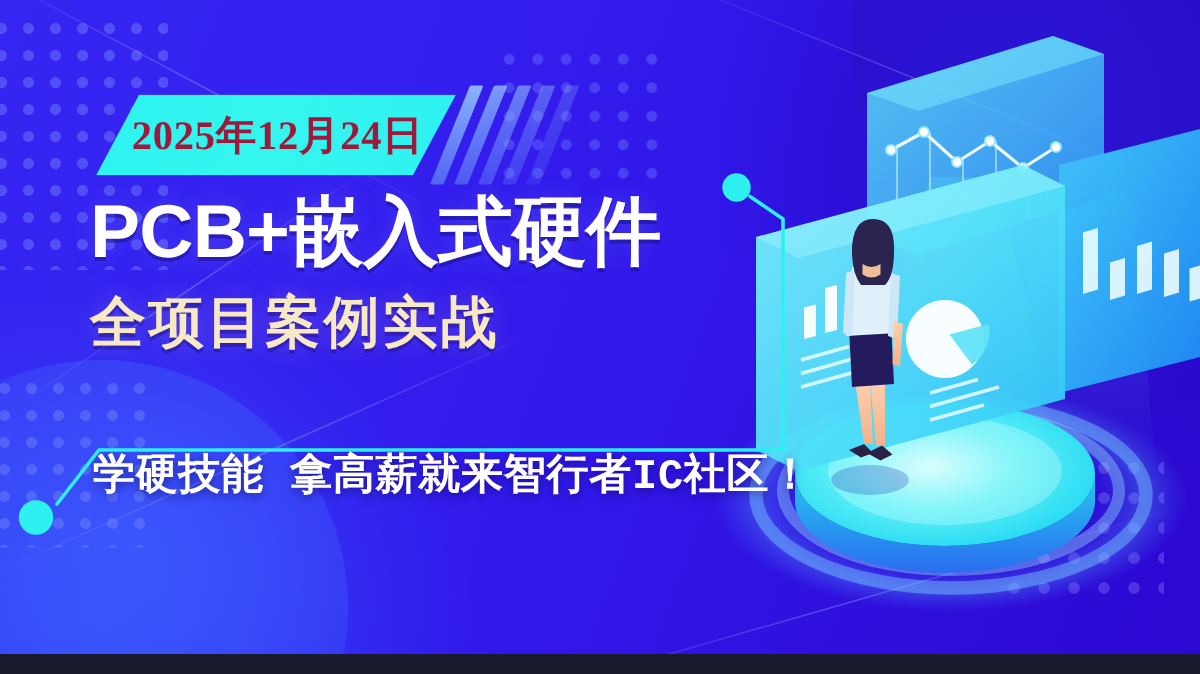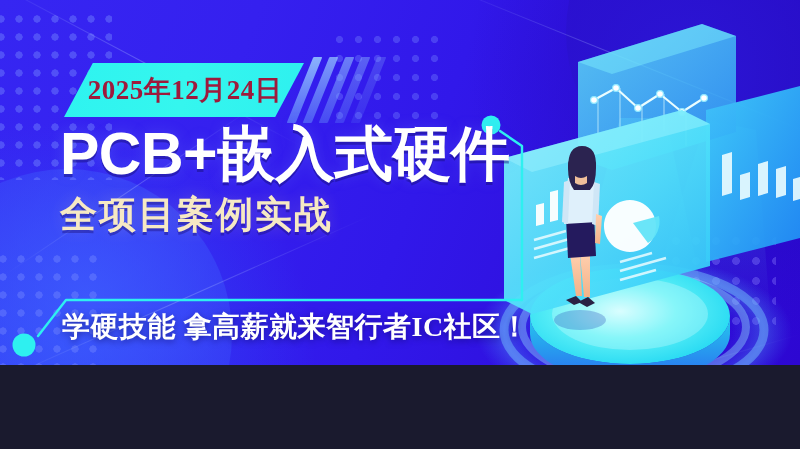--- a/index.html
+++ b/index.html
@@ -1,20 +1,20 @@
 <!DOCTYPE html>
 <html><head>
 <meta charset="utf-8">
 <style>
   html,body{margin:0;padding:0;background:#1a1a2e;}
   body{font-family:"Liberation Sans",sans-serif;}
 
   #poster{
     position:relative;
-    width:800px;height:365px;
+    width:800px;height:436px;
     overflow:hidden;
     background:
       radial-gradient(ellipse 420px 380px at 96% 18%, rgba(36,10,190,0.92) 0%, rgba(42,16,210,0.0) 72%),
       radial-gradient(ellipse 360px 320px at 8% 95%, rgba(48,80,250,0.85) 0%, rgba(48,80,250,0.0) 70%),
       linear-gradient(110deg, #3626f2 0%, #3520ef 28%, #3118ea 52%, #2f0fdd 76%, #2d07d2 100%);
   }
 
   
   .bg-layer{position:absolute;inset:0;pointer-events:none;}
 
@@ -70,33 +70,33 @@
   .stripes i:nth-child(4){left:52px;opacity:.44;}
   .stripes i:nth-child(5){left:68px;opacity:.26;}
 
   
   .bracket{position:absolute;left:0;top:0;width:800px;height:449px;}
 
   
   .headline-wrap{position:absolute;left:60px;top:126px;width:470px;}
   .line1{
     font-family:"Liberation Sans",sans-serif;
-    font-size:59px;line-height:56px;font-weight:700;color:#ffffff;
+    font-size:50px;line-height:56px;font-weight:700;color:#ffffff;
     letter-spacing:-0.5px;white-space:nowrap;
     text-shadow:0 3px 0 rgba(20,10,120,0.45), 0 0 14px rgba(120,150,255,0.25);
   }
   .line2{
     font-family:"Liberation Sans",sans-serif;
     font-size:37px;line-height:58px;font-weight:700;
     color:#f6e9c4;letter-spacing:2px;white-space:nowrap;margin-top:4px;
     text-shadow:0 3px 0 rgba(25,12,120,0.40), 0 0 16px rgba(255,230,160,0.20);
   }
   .subtitle{
-    position:absolute;left:62px;top:308px;
-    font-family:Liberation Serif, serif;
+    position:absolute;left:62px;top:297px;
+    font-family:Liberation Mono, monospace;
     font-size:28px;font-weight:700;color:#ffffff;white-space:nowrap;
     letter-spacing:0.5px;text-shadow:0 2px 6px rgba(10,5,80,0.5);
   }
 
   
   .illustration{position:absolute;right:0;top:0;width:330px;height:449px;}
 </style>
 </head>
 <body>
 

